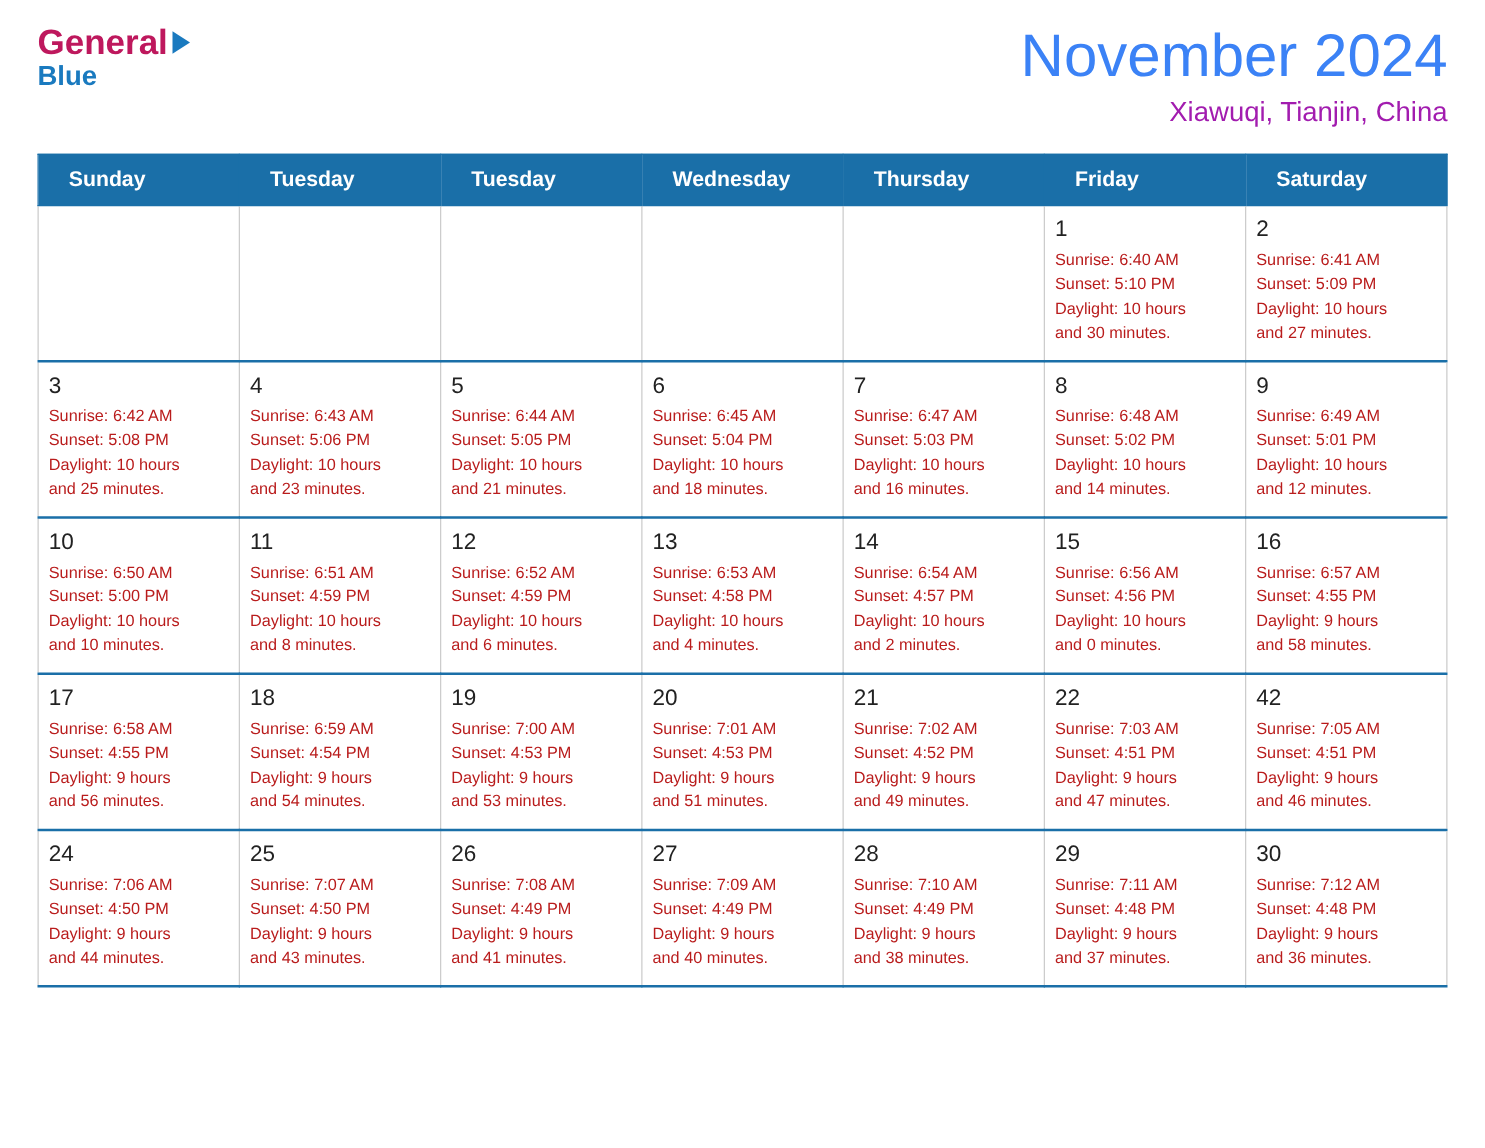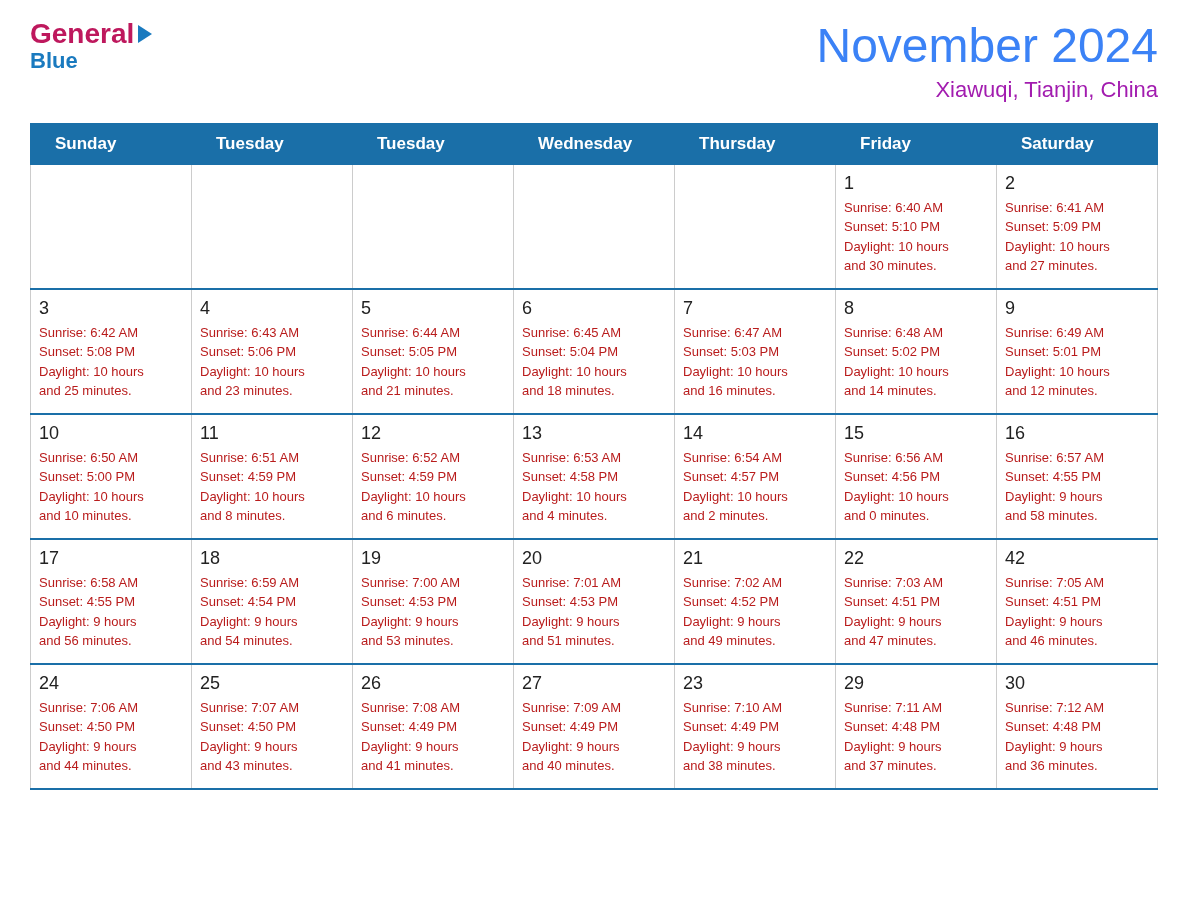--- a/index.html
+++ b/index.html
@@ -255,21 +255,21 @@
           </td>
           <td>
             <div class="day-number">26</div>
             <div class="day-info">Sunrise: 7:08 AM<br>Sunset: 4:49 PM<br>Daylight: 9 hours<br>and 41 minutes.</div>
           </td>
           <td>
             <div class="day-number">27</div>
             <div class="day-info">Sunrise: 7:09 AM<br>Sunset: 4:49 PM<br>Daylight: 9 hours<br>and 40 minutes.</div>
           </td>
           <td>
-            <div class="day-number">23</div>
+            <div class="day-number">28</div>
             <div class="day-info">Sunrise: 7:10 AM<br>Sunset: 4:49 PM<br>Daylight: 9 hours<br>and 38 minutes.</div>
           </td>
           <td>
             <div class="day-number">29</div>
             <div class="day-info">Sunrise: 7:11 AM<br>Sunset: 4:48 PM<br>Daylight: 9 hours<br>and 37 minutes.</div>
           </td>
           <td>
             <div class="day-number">30</div>
             <div class="day-info">Sunrise: 7:12 AM<br>Sunset: 4:48 PM<br>Daylight: 9 hours<br>and 36 minutes.</div>
           </td>

